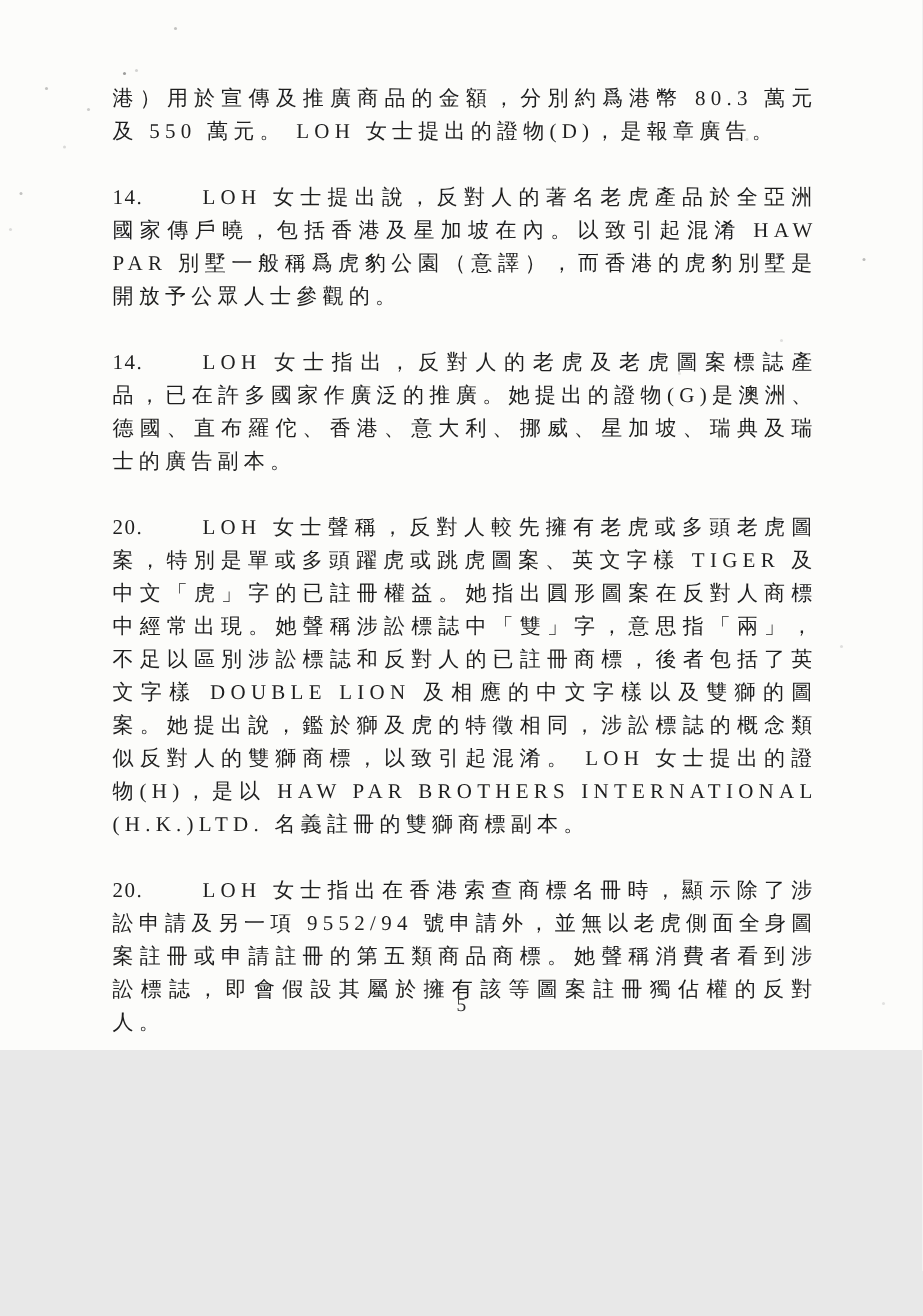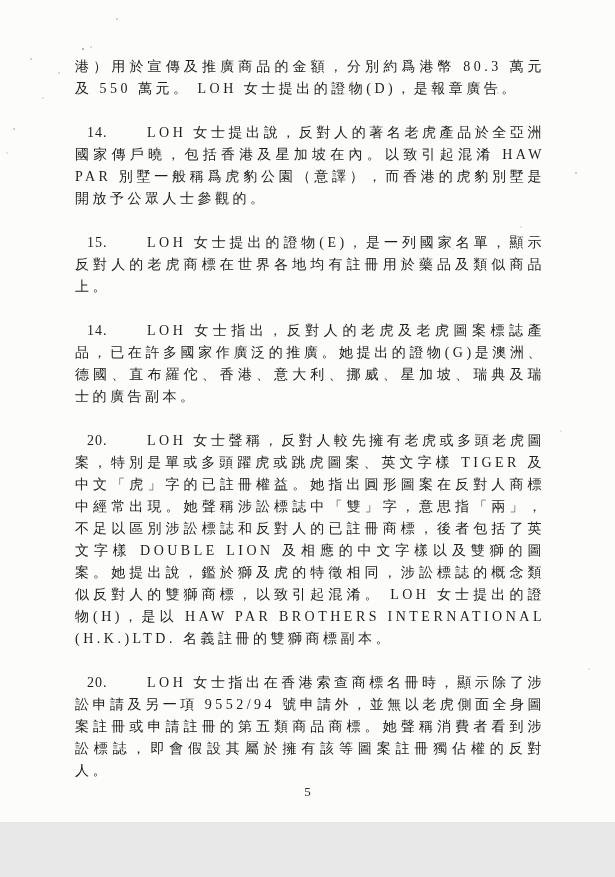--- a/index.html
+++ b/index.html
@@ -3,21 +3,21 @@
 <meta charset="utf-8">
 <style>
   html, body {
     margin: 0;
     padding: 0;
     background: #e8e8e8;
   }
   .page {
     position: relative;
     width: 615px;
-    height: 822px;
+    height: 700px;
     margin: 0 auto;
     background: #fcfcfa;
     box-sizing: border-box;
     padding: 56px 70px 0 75px;
     overflow: hidden;
     font-family: "Liberation Serif", "DejaVu Serif", serif;
     color: #1e1e1e;
   }
   .para {
     margin: 0 0 22px 0;
@@ -25,21 +25,20 @@
     line-height: 22px;
     letter-spacing: 3.5px;
     text-align: justify;
     text-justify: inter-character;
   }
   .para .num {
     display: inline-block;
     width: 60px;
     letter-spacing: 1px;
     vertical-align: baseline;
-    margin-left: 12px;
   }
   .page-num {
     position: absolute;
     left: 0;
     right: 0;
     bottom: 22px;
     text-align: center;
     font-size: 13px;
     letter-spacing: 0;
     color: #2a2a2a;
@@ -77,23 +76,20 @@
   <div class="noise"></div>
 
   <p class="para">
     <span>港）用於宣傳及推廣商品的金額，分別約爲港幣 80.3 萬元及 550 萬元。 LOH 女士提出的證物(D)，是報章廣告。</span>
   </p>
 
   <p class="para">
     <span class="num">14.</span><span>LOH 女士提出說，反對人的著名老虎產品於全亞洲國家傳戶曉，包括香港及星加坡在內。以致引起混淆 HAW PAR 別墅一般稱爲虎豹公園（意譯），而香港的虎豹別墅是開放予公眾人士參觀的。</span>
   </p>
 
-  <p class="para">
-    <span class="num">15.</span><span>LOH 女士提出的證物(E)，是一列國家名單，顯示反對人的老虎商標在世界各地均有註冊用於藥品及類似商品上。</span>
-  </p>
 
 
   <p class="para">
     <span class="num">14.</span><span>LOH 女士指出，反對人的老虎及老虎圖案標誌產品，已在許多國家作廣泛的推廣。她提出的證物(G)是澳洲、德國、直布羅佗、香港、意大利、挪威、星加坡、瑞典及瑞士的廣告副本。</span>
   </p>
 
   <p class="para">
     <span class="num">20.</span><span>LOH 女士聲稱，反對人較先擁有老虎或多頭老虎圖案，特別是單或多頭躍虎或跳虎圖案、英文字樣 TIGER 及中文「虎」字的已註冊權益。她指出圓形圖案在反對人商標中經常出現。她聲稱涉訟標誌中「雙」字，意思指「兩」，不足以區別涉訟標誌和反對人的已註冊商標，後者包括了英文字樣 DOUBLE LION 及相應的中文字樣以及雙獅的圖案。她提出說，鑑於獅及虎的特徵相同，涉訟標誌的概念類似反對人的雙獅商標，以致引起混淆。 LOH 女士提出的證物(H)，是以 HAW PAR BROTHERS INTERNATIONAL (H.K.)LTD. 名義註冊的雙獅商標副本。</span>
   </p>
 

